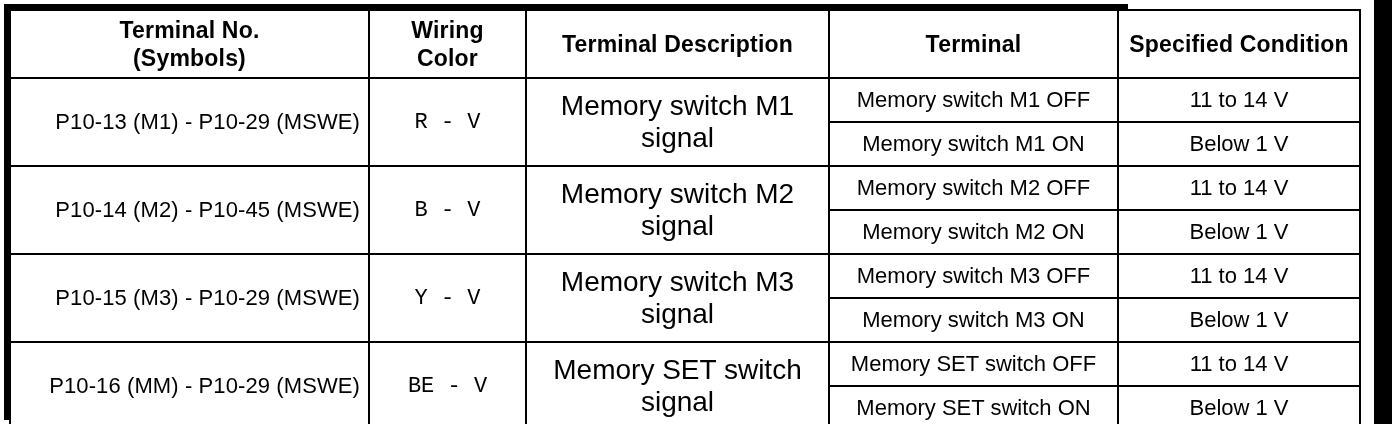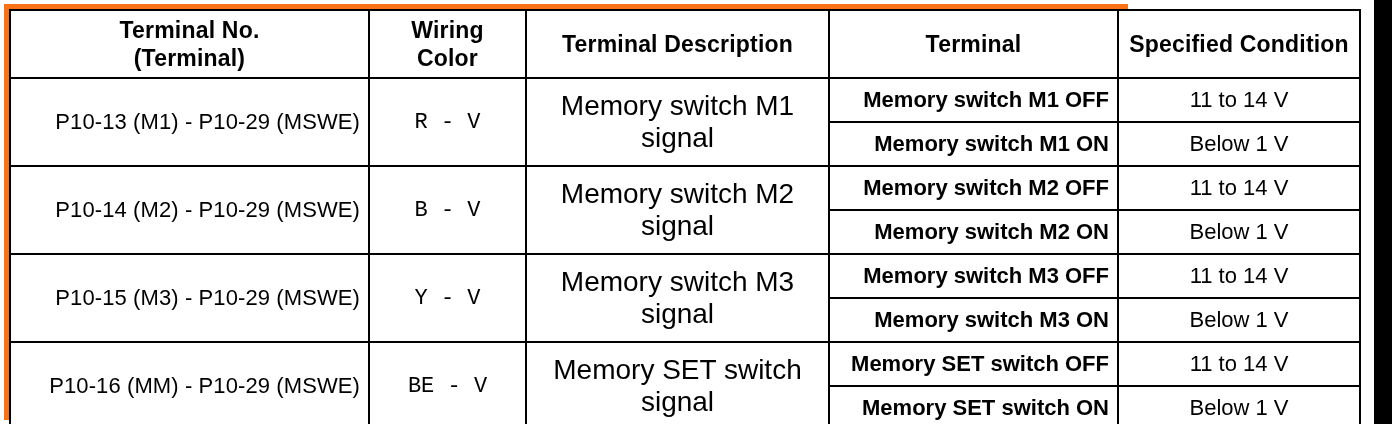--- a/index.html
+++ b/index.html
@@ -27,21 +27,21 @@
     background: #000000;
   }
 
   .table-wrap {
     position: absolute;
     left: 4px;
     top: 4px;
     width: 1124px;
     height: 416px;
     box-sizing: border-box;
-    border: 5px solid #f97316;
+    border: 5px solid #000000;
     background: #7dd3fc;
   }
 
   table.spec {
     width: 100%;
     height: 100%;
     border-collapse: collapse;
     table-layout: fixed;
     background: #ffffff;
   }
@@ -83,24 +83,23 @@
     text-align: center;
     font-family: Liberation Mono, monospace;
   }
   td.desc {
     font-size: 28px;
     text-align: center;
     margin-left: 43px;
   }
   td.cond {
     font-size: 22px;
-    text-align: right;
+    text-align: center;
     height: 42px;
     padding-left: 10px;
-    font-weight: bold;
   }
   td.specval {
     font-size: 22px;
     text-align: center;
     height: 42px;
   }
 </style>
 </head>
 <body>
 
@@ -112,21 +111,21 @@
       <col class="c-terminal">
       <col class="c-color">
       <col class="c-desc">
       <col class="c-cond">
       <col class="c-spec">
     </colgroup>
     <thead>
       <tr>
         <th>
           <span class="hdr-line">Terminal No.</span>
-          <span class="hdr-line">(Terminal)</span>
+          <span class="hdr-line">(Symbols)</span>
         </th>
         <th>
           <span class="hdr-line">Wiring Color</span>
         </th>
         <th>
           <span class="hdr-line">Terminal Description</span>
         </th>
         <th>
           <span class="hdr-line">Terminal</span>
         </th>
@@ -143,21 +142,21 @@
         <td class="desc" rowspan="2">Memory switch M1 signal</td>
         <td class="cond">Memory switch M1 OFF</td>
         <td class="specval">11 to 14 V</td>
       </tr>
       <tr>
         <td class="cond">Memory switch M1 ON</td>
         <td class="specval">Below 1 V</td>
       </tr>
 
       <tr>
-        <td class="terminal" rowspan="2">P10-14 (M2) - P10-29 (MSWE)</td>
+        <td class="terminal" rowspan="2">P10-14 (M2) - P10-45 (MSWE)</td>
         <td class="color" rowspan="2">B - V</td>
         <td class="desc" rowspan="2">Memory switch M2 signal</td>
         <td class="cond">Memory switch M2 OFF</td>
         <td class="specval">11 to 14 V</td>
       </tr>
       <tr>
         <td class="cond">Memory switch M2 ON</td>
         <td class="specval">Below 1 V</td>
       </tr>
 

